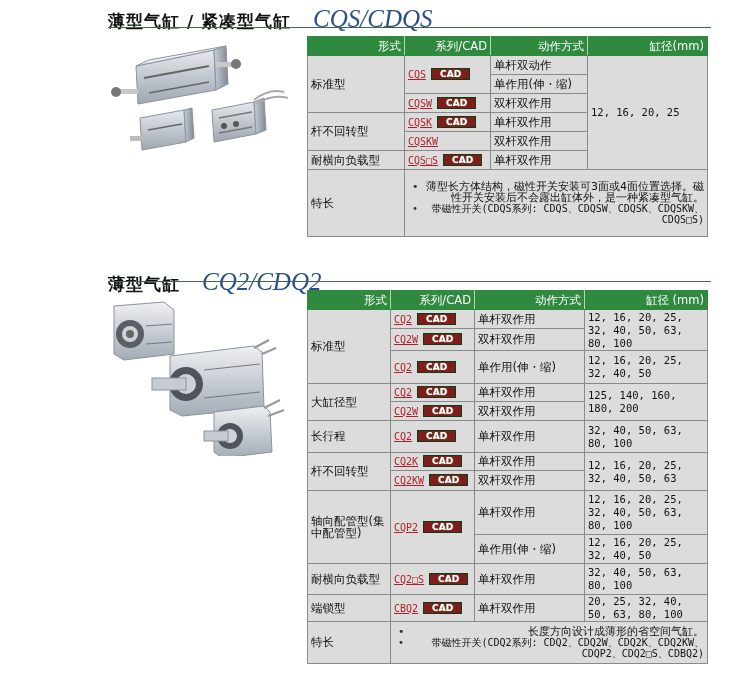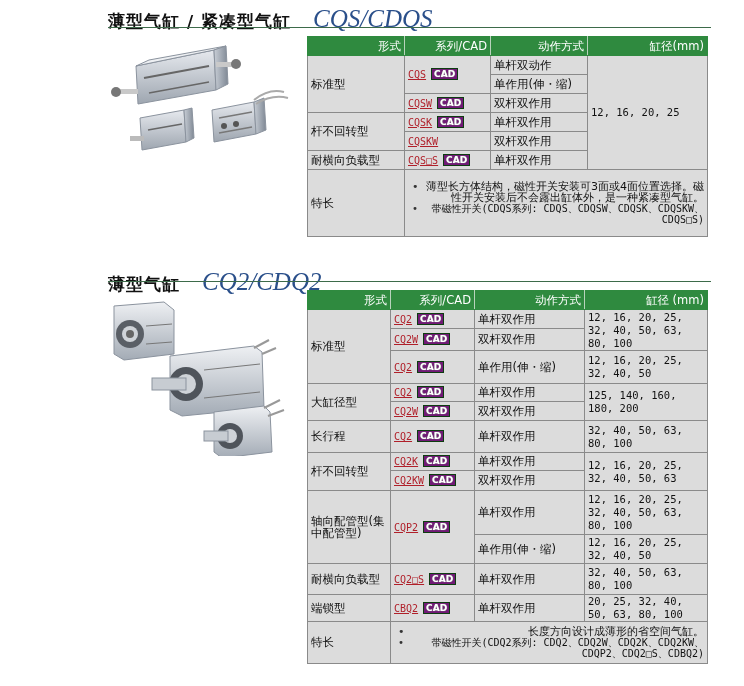--- a/index.html
+++ b/index.html
@@ -10,21 +10,21 @@
   .title .model { font-style:italic; font-weight:normal; color:#2a4f8a; margin-left:22px;
                   font-family:"Liberation Serif", serif; font-size:25px; letter-spacing:0; }
   .rule { position:absolute; left:108px; width:603px; height:1px; background:#3d6b4a; }
   .photo { position:absolute; }
   table.spec { position:absolute; border-collapse:collapse; font-size:11.5px; table-layout:fixed;
                font-family:"DejaVu Sans", sans-serif; }
   table.spec td, table.spec th { border:1px solid #8a8a8a; padding:0 3px; vertical-align:middle; line-height:13px; }
   table.spec th { background:#2f8a3f; color:#fff; font-weight:normal; text-align:right; height:18px; border-color:#2f8a3f; border-right:1px solid #b8d3bc; }
   table.spec td { background:#dcdcdc; }
   .series { color:#b0202a; text-decoration:underline; font-family:"DejaVu Sans Mono", monospace; font-size:10px;text-align:right; }
-  .cad { display:inline-block; background:#701a75; color:#fff; font-size:9px; font-weight:bold; padding:0 2px;
+  .cad { display:inline-block; background:#7f1d1d; color:#fff; font-size:9px; font-weight:bold; padding:0 8px;
          margin-left:5px; line-height:10px; border:1px solid #0d3d10; font-family:"DejaVu Sans", sans-serif;
          text-shadow:0 0 1px #9fd49f; vertical-align:1px; }
   .bore { font-family:"DejaVu Sans Mono", monospace; font-size:10.5px; line-height:12px; }
   .feat ul { margin:0; padding:0 0 0 14px; list-style:none; }
   .feat li { position:relative; line-height:11px; font-size:11px;text-align:right; }
   .feat li::before { content:"•"; position:absolute; left:-10px; top:0; color:#333; }
   .feat .mono { font-family:"DejaVu Sans Mono", monospace; font-size:10px; }
 </style>
 </head>
 <body>

